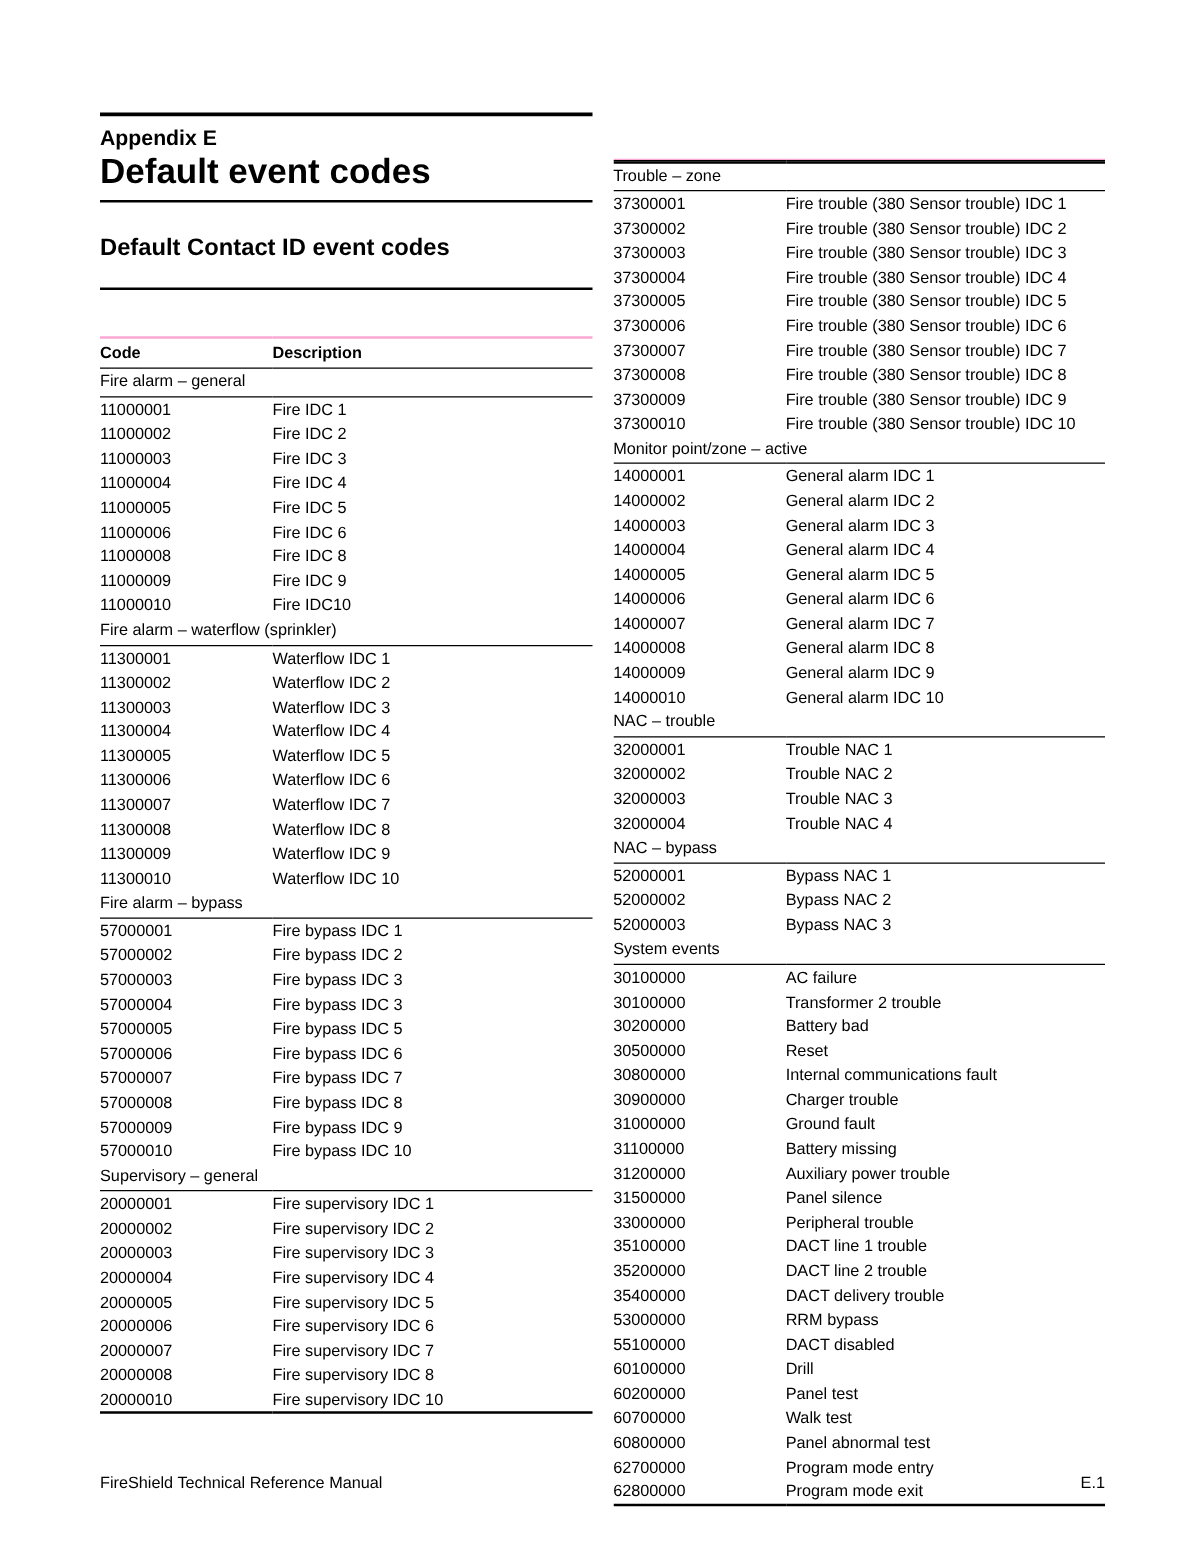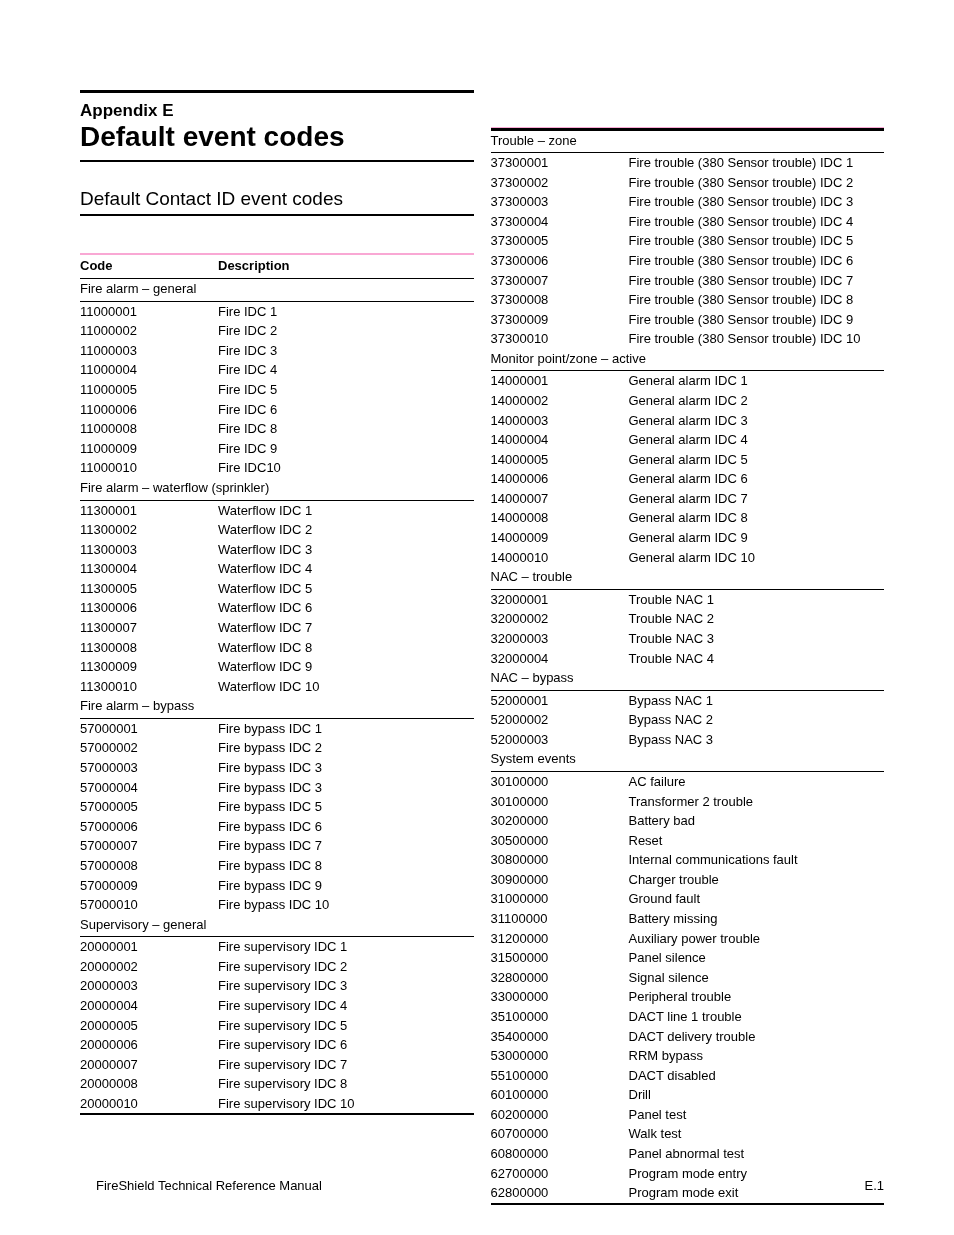--- a/index.html
+++ b/index.html
@@ -38,23 +38,23 @@
     font-weight: bold;
     line-height: 1.2;
   }
   .main-title {
     font-size: 28px;
     font-weight: bold;
     line-height: 1.15;
   }
   .subheading {
     font-size: 19px;
-    font-weight: normal;
+    font-weight: bold;
     border-bottom: 2px solid #000;
-    padding-bottom: 4px;
+    padding-bottom: 20px;
     margin: 0 0 22px 0;
   }
   
   table {
     width: 100%;
     border-collapse: collapse;
     font-size: 13px;
     line-height: 1.43;
     margin-top: 37px;
   }
@@ -80,21 +80,20 @@
     vertical-align: top;
   }
   .footer {
     position: absolute;
     left: 80px;
     right: 70px;
     bottom: 42px;
     display: flex;
     justify-content: space-between;
     font-size: 13px;
-    margin-left: 16px;
   }
 </style>
 </head>
 <body>
 
 <div class="page">
   <div class="columns">
 
     <div class="col">
       <div class="title-block">
@@ -451,30 +450,30 @@
             </tr>
             <tr>
               <td class="codecol">31200000</td>
               <td>Auxiliary power trouble</td>
             </tr>
             <tr>
               <td class="codecol">31500000</td>
               <td>Panel silence</td>
             </tr>
             <tr>
-              <td class="codecol">32800000</td>
-              <td>Signal silence</td>
-            </tr>
-            <tr>
               <td class="codecol">33000000</td>
               <td>Peripheral trouble</td>
             </tr>
             <tr>
               <td class="codecol">35100000</td>
               <td>DACT line 1 trouble</td>
+            </tr>
+            <tr>
+              <td class="codecol">35200000</td>
+              <td>DACT line 2 trouble</td>
             </tr>
             <tr>
               <td class="codecol">35400000</td>
               <td>DACT delivery trouble</td>
             </tr>
             <tr>
               <td class="codecol">53000000</td>
               <td>RRM bypass</td>
             </tr>
             <tr>

